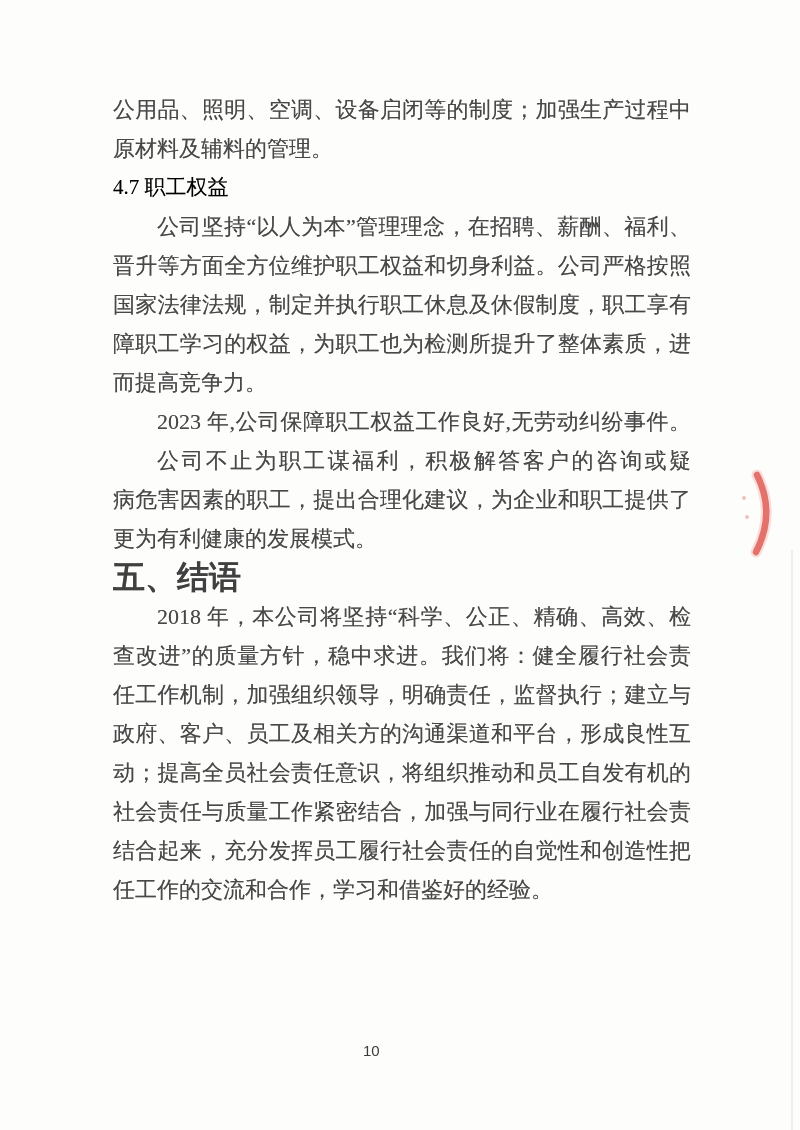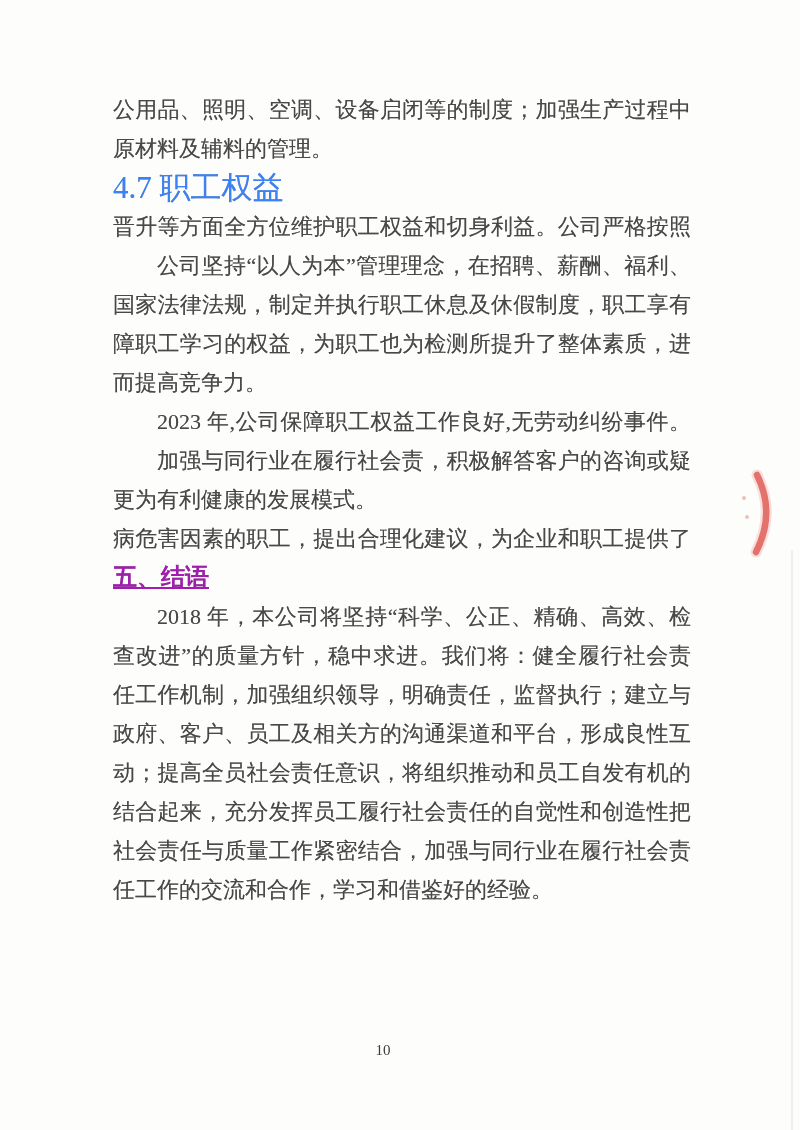--- a/index.html
+++ b/index.html
@@ -29,31 +29,31 @@
     font-size: 22px;
     color: #484848;
     text-align: justify;
     text-align-last: left;
     white-space: normal;
     overflow: hidden;
     text-shadow: 0 0 0.5px rgba(72,72,72,0.55);
   }
   .line.fill { text-align-last: justify; }
   .line.indent { text-indent: 44px; }
-  .line.h2 { font-size: 31px; color: #3b82f6; }
-  .line.h1 { font-size: 24px; font-weight: bold; color: #a21caf; text-decoration: underline; }
+  .line.h2 { font-size: 21px; color: #000000; }
+  .line.h1 { font-size: 32px; font-weight: bold; color: #404040; }
   .page-number {
     position: absolute;
     left: 363px;
     top: 1042px;
     width: 40px;
-    text-align: center;
+    text-align: left;
     font-size: 15px;
     color: #3c3c3c;
-    font-family: Liberation Serif, serif;
+    font-family: Liberation Sans, sans-serif;
   }
   .seal {
     position: absolute;
     left: 738px;
     top: 465px;
     width: 44px;
     height: 100px;
     pointer-events: none;
   }
   .scan-edge {
@@ -67,37 +67,37 @@
 </style>
 </head>
 <body>
 
 <div class="page">
 
   <div class="content">
       <div class="line fill">公用品、照明、空调、设备启闭等的制度；加强生产过程中</div>
       <div class="line">原材料及辅料的管理。</div>
       <div class="line h2">4.7 职工权益</div>
+      <div class="line indent fill">公司坚持“以人为本”管理理念，在招聘、薪酬、福利、</div>
       <div class="line fill">晋升等方面全方位维护职工权益和切身利益。公司严格按照</div>
-      <div class="line indent fill">公司坚持“以人为本”管理理念，在招聘、薪酬、福利、</div>
       <div class="line fill">国家法律法规，制定并执行职工休息及休假制度，职工享有</div>
       <div class="line fill">障职工学习的权益，为职工也为检测所提升了整体素质，进</div>
       <div class="line">而提高竞争力。</div>
       <div class="line indent fill">2023 年,公司保障职工权益工作良好,无劳动纠纷事件。</div>
-      <div class="line indent fill">加强与同行业在履行社会责，积极解答客户的咨询或疑</div>
+      <div class="line indent fill">公司不止为职工谋福利，积极解答客户的咨询或疑</div>
+      <div class="line fill">病危害因素的职工，提出合理化建议，为企业和职工提供了</div>
       <div class="line">更为有利健康的发展模式。</div>
-      <div class="line fill">病危害因素的职工，提出合理化建议，为企业和职工提供了</div>
       <div class="line h1">五、结语</div>
       <div class="line indent fill">2018 年，本公司将坚持“科学、公正、精确、高效、检</div>
       <div class="line fill">查改进”的质量方针，稳中求进。我们将：健全履行社会责</div>
       <div class="line fill">任工作机制，加强组织领导，明确责任，监督执行；建立与</div>
       <div class="line fill">政府、客户、员工及相关方的沟通渠道和平台，形成良性互</div>
       <div class="line fill">动；提高全员社会责任意识，将组织推动和员工自发有机的</div>
+      <div class="line fill">社会责任与质量工作紧密结合，加强与同行业在履行社会责</div>
       <div class="line fill">结合起来，充分发挥员工履行社会责任的自觉性和创造性把</div>
-      <div class="line fill">社会责任与质量工作紧密结合，加强与同行业在履行社会责</div>
       <div class="line">任工作的交流和合作，学习和借鉴好的经验。</div>
     </div>
 
   <svg class="seal" viewBox="0 0 44 100" xmlns="http://www.w3.org/2000/svg">
     <path d="M 19 10 Q 38 48 18 87" fill="none" stroke="#f2a49e" stroke-width="11" stroke-linecap="round" opacity="0.35"></path>
     <path d="M 19 10 Q 38 48 18 87" fill="none" stroke="#e05f58" stroke-width="6.5" stroke-linecap="round" opacity="0.85"></path>
     <circle cx="6" cy="33" r="2" fill="#e8837c" opacity="0.5"></circle>
     <circle cx="9" cy="52" r="2" fill="#e8837c" opacity="0.5"></circle>
   </svg>
 

